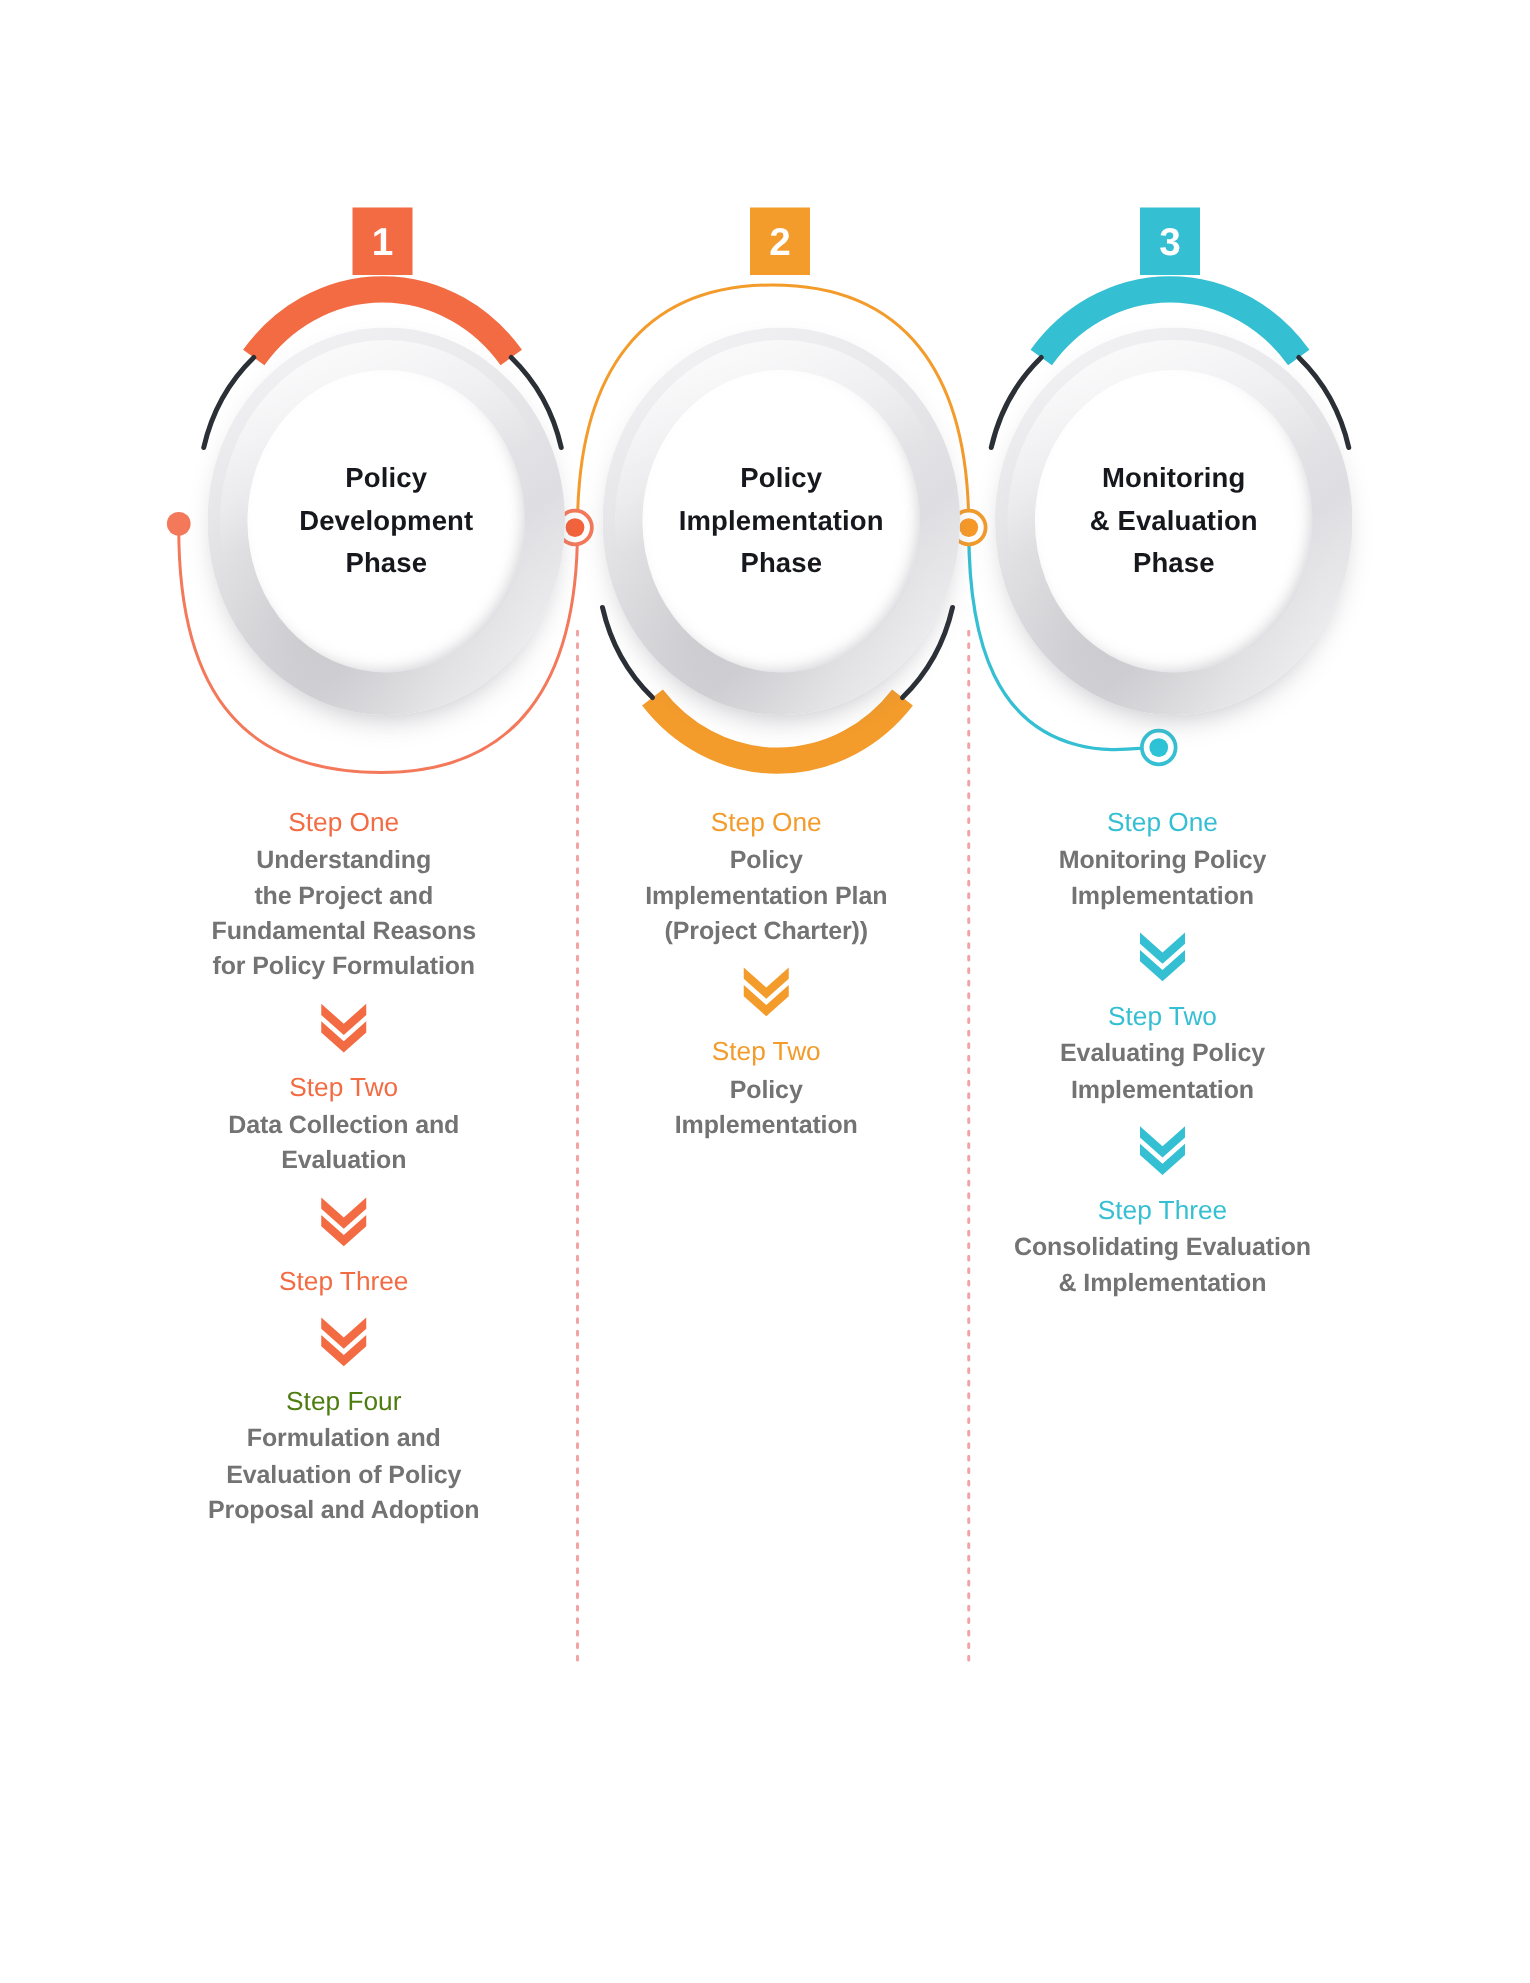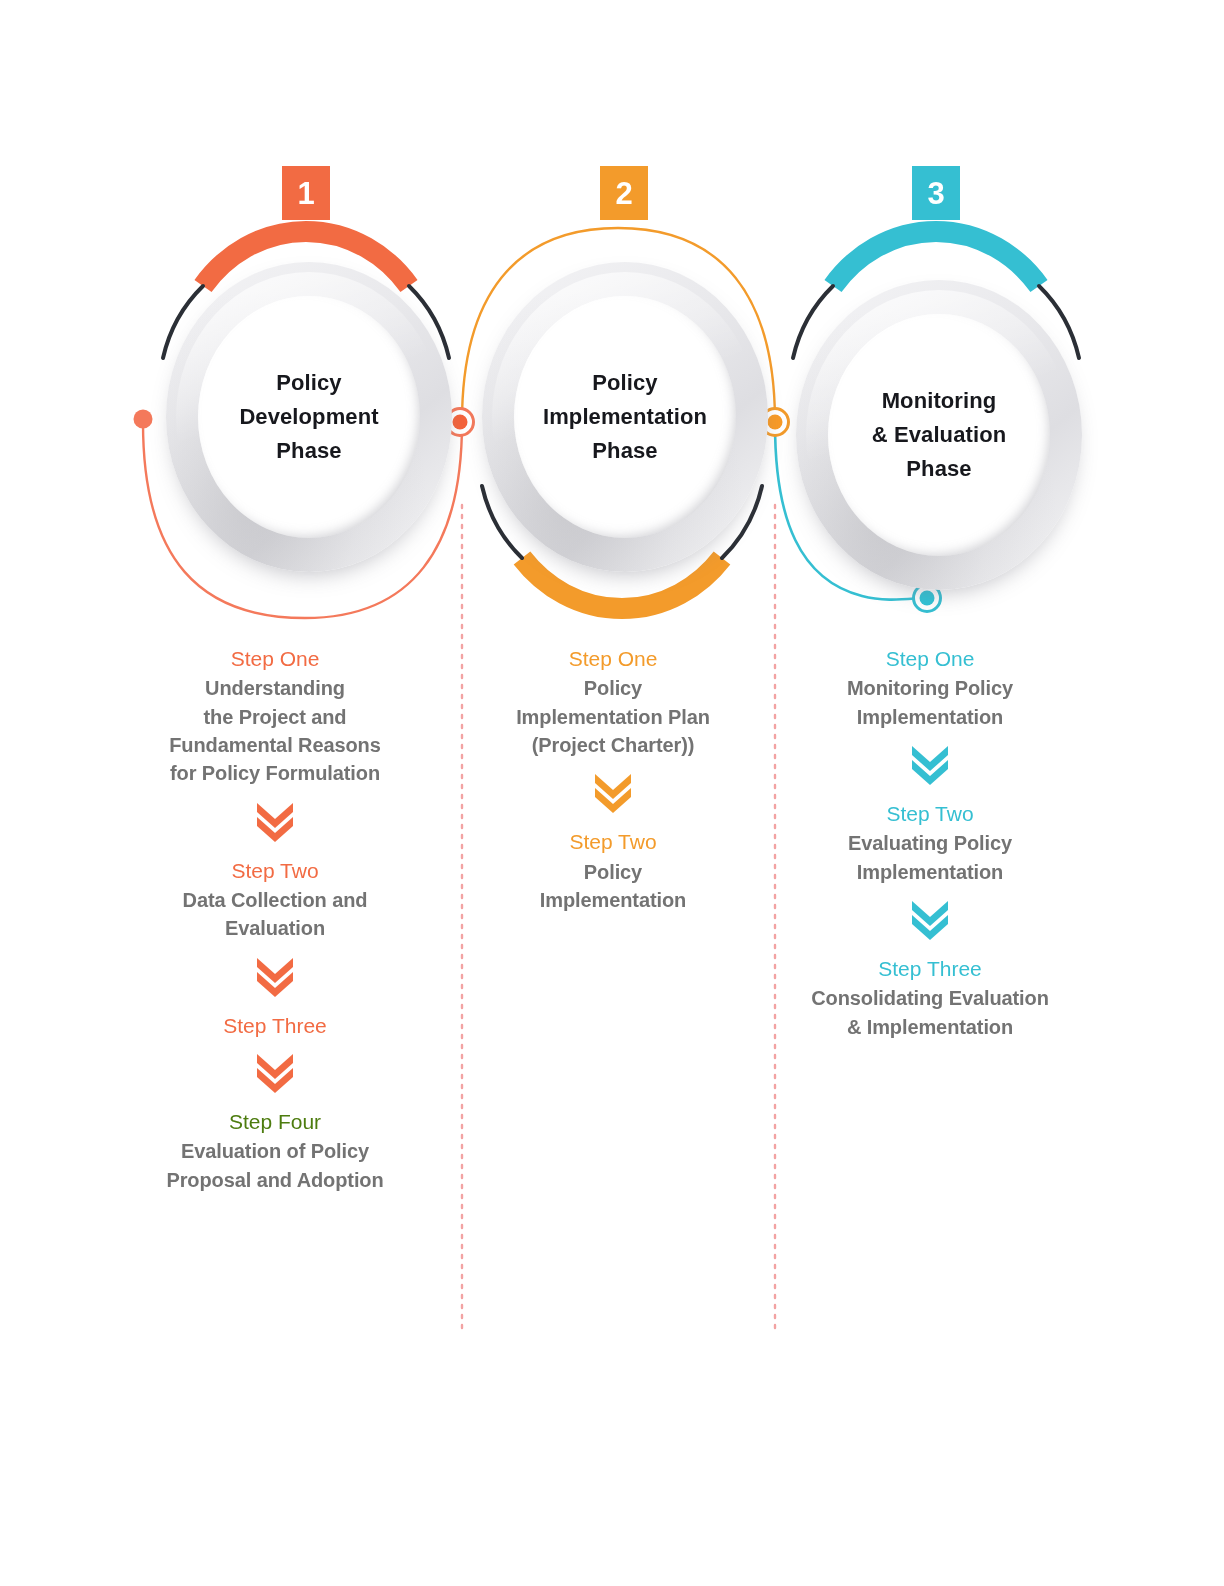--- a/index.html
+++ b/index.html
@@ -143,21 +143,21 @@
       <div>Policy</div>
       <div>Implementation</div>
       <div>Phase</div>
     </div>
   </div>
 
   <div class="badge" style="left:912px;top:166px;background:#35BFD2;">
     <span>3</span>
   </div>
 
-  <div class="ring" style="left:796px;top:280px;width:286px;height:310px;text-decoration:underline;">
+  <div class="ring" style="left:796px;top:262px;width:286px;height:310px;text-decoration:underline;">
     <div class="outer"></div>
     <div class="hole" style="left:32px;top:34px;right:32px;bottom:34px;"></div>
     <div class="sheen" style="left:10px;top:10px;right:10px;bottom:10px;"></div>
     <div class="phase-label">
       <div>Monitoring</div>
       <div>&amp; Evaluation</div>
       <div>Phase</div>
     </div>
   </div>
 
@@ -189,20 +189,21 @@
       <div class="step">
         <div class="step-title" style="color: rgb(242, 107, 67);">Step Three</div>
       </div>
       <svg class="chev" width="46" height="46" viewBox="0 0 46 46">
         <path d="M 5,4 L 23,20 L 41,4 L 41,13 L 23,29 L 5,13 Z" fill="#F26B43"></path>
         <path d="M 5,18 L 23,34 L 41,18 L 41,27 L 23,43 L 5,27 Z" fill="#F26B43"></path>
       </svg>
       <div class="step">
         <div class="step-title" style="color: #4d7c0f;">Step Four</div>
         <div class="step-body">
+          <div>Formulation and</div>
           <div>Evaluation of Policy</div>
           <div>Proposal and Adoption</div>
         </div>
       </div>
     </div>
   <div class="col" id="col-1" style="left:463px;">
       <div class="step">
         <div class="step-title" style="color: rgb(243, 155, 43);">Step One</div>
         <div class="step-body">
           <div>Policy</div>

